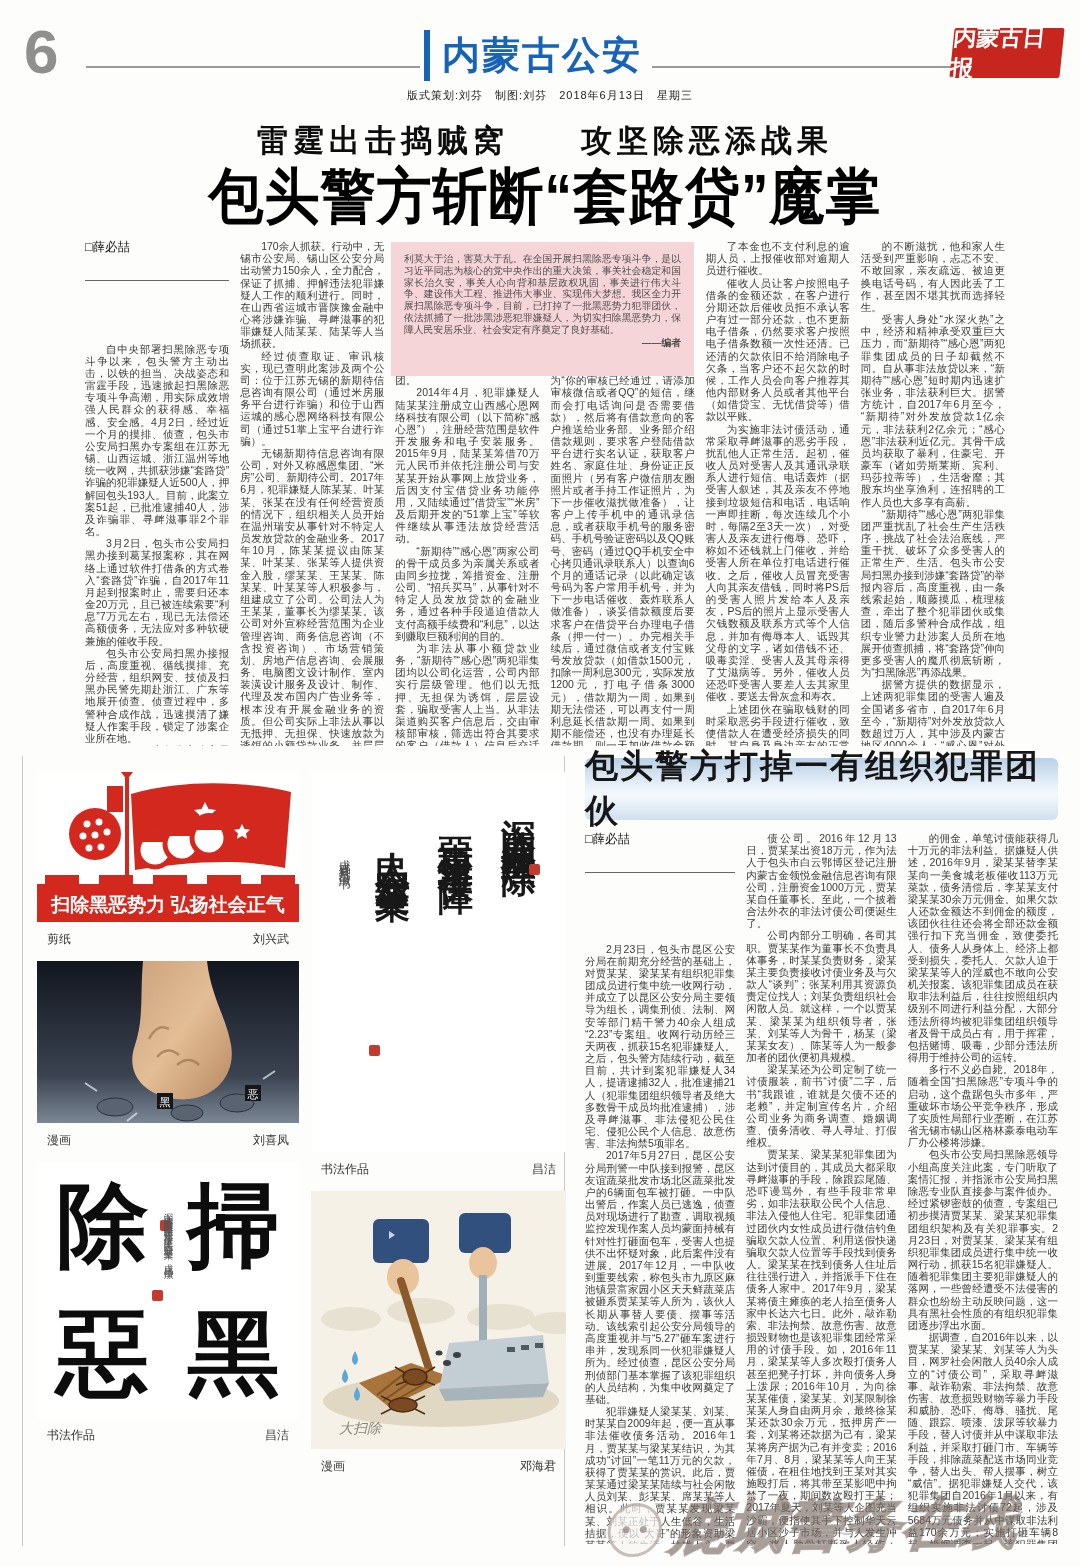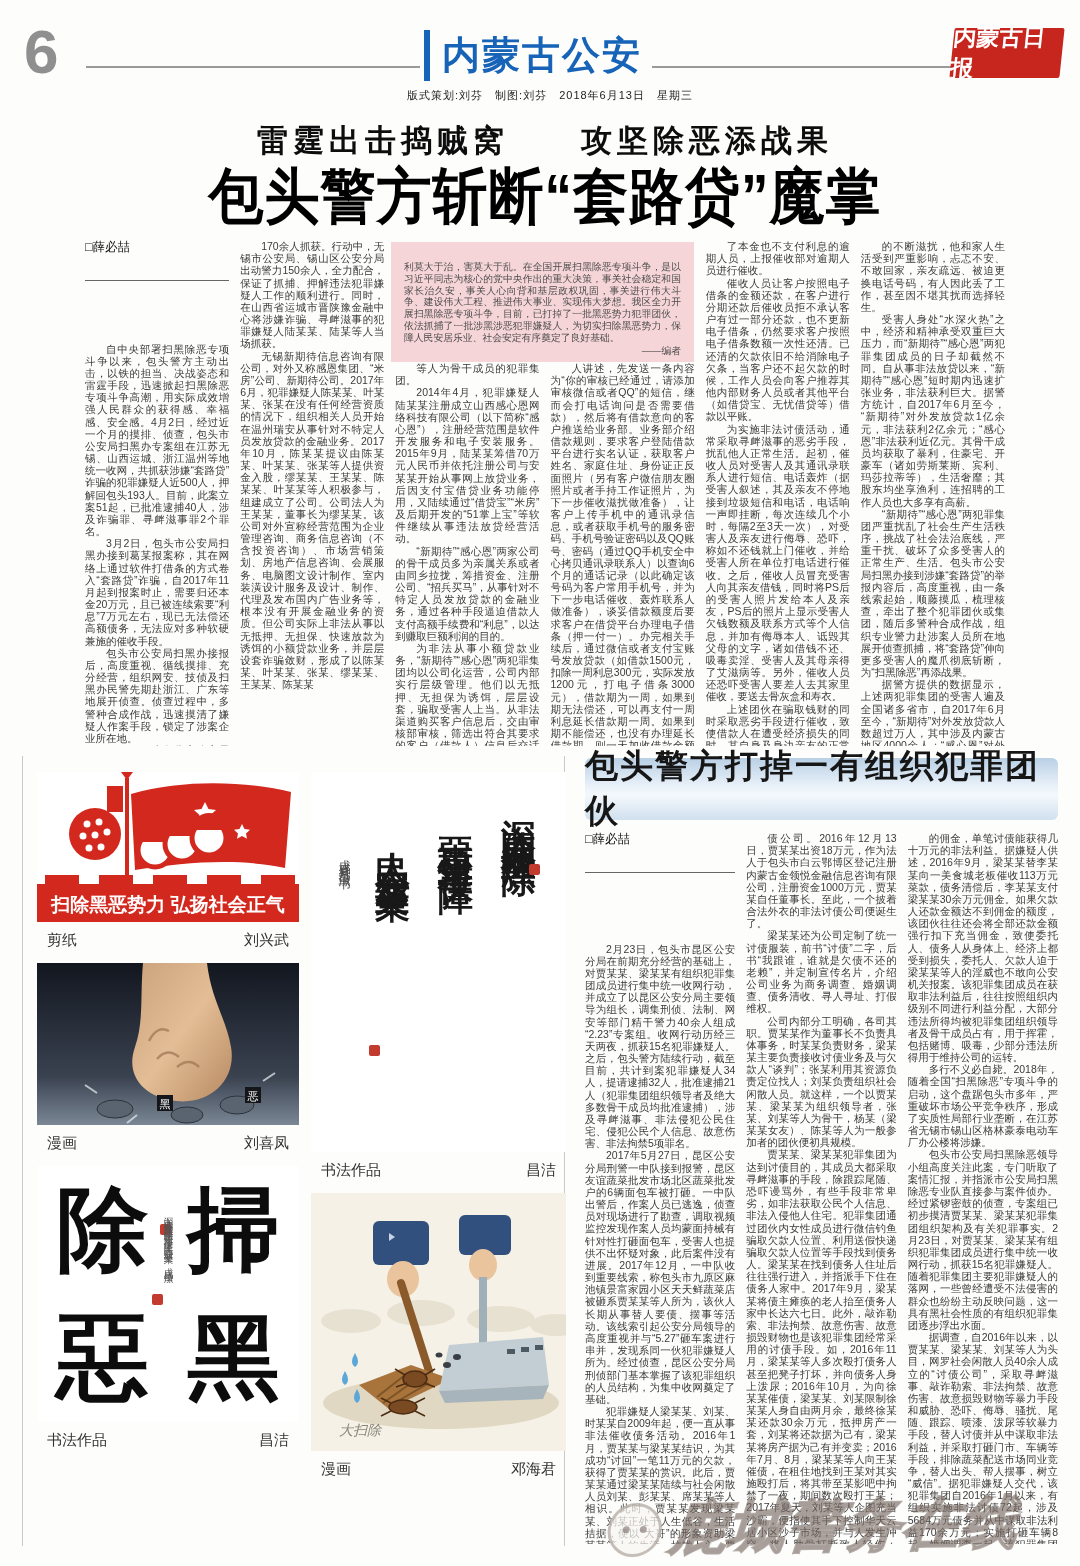--- a/index.html
+++ b/index.html
@@ -32,33 +32,33 @@
   .a1-title { position:absolute; left:85px; top:160px; width:920px; text-align:center;
     font-size:55px; font-weight:900; color:#000; letter-spacing:1px; transform:scaleY(1.1); }
   
   .a1-body { position:absolute; left:85px; top:240px; width:920px; height:506px;
     display:flex; gap:11px; overflow:hidden; }
   .col { flex:1; overflow:hidden; font-size:10.5px; line-height:1.16; text-align:justify; color:#3a3a3a; }
   .col p { margin:0; text-indent:2em; }
   .byline { font-size:12.5px; color:#111; border-bottom:1px solid #666; padding-bottom:25px; margin-bottom:62px; }
   .note-pad { padding-top:122px; box-sizing:border-box; }
   .editor-note {
-    position:absolute; left:306px; top:2px; width:303px; height:120px; box-sizing:border-box;
-    background:#f6d5d8; padding:19px 13px; z-index:2;
+    position:absolute; left:306px; top:2px; width:303px; height:134px; box-sizing:border-box;
+    background:#f6d5d8; padding:11px 13px; z-index:2;
     font-size:9.8px; line-height:1.2; text-align:justify; color:#4c4c4c; overflow:hidden;
   }
-  .editor-note .signoff { text-align:right; margin-top:2px; font-weight:normal; }
+  .editor-note .signoff { text-align:right; margin-top:2px; font-weight:bold; }
   
   .art-well { position:absolute; left:22px; top:756px; width:543px; height:790px; box-sizing:border-box;
     border-left:1px solid #c9c9c9; border-right:1px solid #c9c9c9; padding:16px 12px 0 14px;
     display:flex; gap:12px; }
   .art-left { width:262px; }
   .art-right { flex:1; }
   .art-frame { background:#22c55e; }
-  .art-label-row { display:flex; justify-content:space-between; font-size:15px; color:#333;
+  .art-label-row { display:flex; justify-content:space-between; font-size:12px; color:#333;
     padding:9px 10px 13px; }
   .papercut svg, .fist svg, .sweep svg { display:block; }
   .vert-callig { height:380px; position:relative; background:#fff;
     display:flex; flex-direction:row-reverse; justify-content:center; gap:16px; padding-top:20px; box-sizing:border-box; }
   .v-line { writing-mode:vertical-rl; font-family:"DejaVu Serif","Liberation Serif",serif;
     font-size:35px; font-weight:700; color:#181818; letter-spacing:7px; }
   .v-sign { writing-mode:vertical-rl; font-family:"DejaVu Serif","Liberation Serif",serif;
     font-size:12px; color:#4a4a4a; margin-top:58px; letter-spacing:3px; }
   .seal { position:absolute; width:11px; height:11px; background:#c23b2e; border-radius:2px; }
   .seal.s1 { right:26px; top:92px; }
@@ -108,20 +108,21 @@
       <div class="byline">□薛必喆</div>
       <div>
           <p>自中央部署扫黑除恶专项斗争以来，包头警方主动出击，以铁的担当、决战姿态和雷霆手段，迅速掀起扫黑除恶专项斗争高潮，用实际成效增强人民群众的获得感、幸福感、安全感。4月2日，经过近一个月的摸排、侦查，包头市公安局扫黑办专案组在江苏无锡、山西运城、浙江温州等地统一收网，共抓获涉嫌“套路贷”诈骗的犯罪嫌疑人近500人，押解回包头193人。目前，此案立案51起，已批准逮捕40人，涉及诈骗罪、寻衅滋事罪2个罪名。</p>
           <p>3月2日，包头市公安局扫黑办接到葛某报案称，其在网络上通过软件打借条的方式卷入“套路贷”诈骗，自2017年11月起到报案时止，需要归还本金20万元，且已被连续索要“利息”7万元左右，现已无法偿还高额债务，无法应对多种软硬兼施的催收手段。</p>
           <p>包头市公安局扫黑办接报后，高度重视、循线摸排、充分经营，组织网安、技侦及扫黑办民警先期赴浙江、广东等地展开侦查。侦查过程中，多警种合成作战，迅速摸清了嫌疑人作案手段，锁定了涉案企业所在地。</p>
           <p>4月2日，由包头市公安局分管局长亲自坐镇指挥，在无锡、运城、温州三地进行统一收网。当日12时50分许，在江苏省无锡市锡山区格林豪泰电动车厂办公楼将涉嫌“套路贷”诈骗的犯罪嫌疑人缪某某、叶某某、陈某某、王某某等</p>
         </div>
     </div>
     <div class="col">
         <p>170余人抓获。行动中，无锡市公安局、锡山区公安分局出动警力150余人，全力配合，保证了抓捕、押解违法犯罪嫌疑人工作的顺利进行。同时，在山西省运城市晋陕豫金融中心将涉嫌诈骗、寻衅滋事的犯罪嫌疑人陆某某、陆某等人当场抓获。</p>
+        <p>经过侦查取证、审讯核实，现已查明此案涉及两个公司：位于江苏无锡的新期待信息咨询有限公司（通过米房服务平台进行诈骗）和位于山西运城的感心恩网络科技有限公司（通过51掌上宝平台进行诈骗）。</p>
         <p>无锡新期待信息咨询有限公司，对外又称感恩集团、“米房”公司、新期待公司。2017年6月，犯罪嫌疑人陈某某、叶某某、张某在没有任何经营资质的情况下，组织相关人员开始在温州瑞安从事针对不特定人员发放贷款的金融业务。2017年10月，陈某某提议由陈某某、叶某某、张某等人提供资金入股，缪某某、王某某、陈某某、叶某某等人积极参与，组建成立了公司。公司法人为王某某，董事长为缪某某。该公司对外宣称经营范围为企业管理咨询、商务信息咨询（不含投资咨询）、市场营销策划、房地产信息咨询、会展服务、电脑图文设计制作、室内装潢设计服务及设计、制作、代理及发布国内广告业务等，根本没有开展金融业务的资质。但公司实际上非法从事以无抵押、无担保、快速放款为诱饵的小额贷款业务，并层层设套诈骗敛财，形成了以陈某某、叶某某、张某、缪某某、王某某、陈某某</p>
       </div>
     <div class="col note-pad">
         <p>等人为骨干成员的犯罪集团。</p>
         <p>2014年4月，犯罪嫌疑人陆某某注册成立山西感心恩网络科技有限公司（以下简称“感心恩”），注册经营范围是软件开发服务和电子安装服务。2015年9月，陆某某筹借70万元人民币并依托注册公司与安某某开始从事网上放贷业务，后因支付宝借贷业务功能停用，又陆续通过“借贷宝”“米房”及后期开发的“51掌上宝”等软件继续从事违法放贷经营活动。</p>
         <p>“新期待”“感心恩”两家公司的骨干成员多为亲属关系或者由同乡拉拢，筹措资金、注册公司、“招兵买马”，从事针对不特定人员发放贷款的金融业务，通过各种手段逼迫借款人支付高额手续费和“利息”，以达到赚取巨额利润的目的。</p>
         <p>为非法从事小额贷款业务，“新期待”“感心恩”两犯罪集团均以公司化运营，公司内部实行层级管理。他们以无抵押、无担保为诱饵，层层设套，骗取受害人上当。从非法渠道购买客户信息后，交由审核部审核，筛选出符合其要求的客户（借款人）信息后交话务部，话务部对客户进行电话联系（据受害</p>
       </div>
     <div class="col note-pad">
         <p>人讲述，先发送一条内容为“你的审核已经通过，请添加审核微信或者QQ”的短信，继而会打电话询问是否需要借款），然后将有借款意向的客户推送给业务部。业务部介绍借款规则，要求客户登陆借款平台进行实名认证，获取客户姓名、家庭住址、身份证正反面照片（另有客户微信朋友圈照片或者手持工作证照片，为下一步催收滋扰做准备），让客户上传手机中的通讯录信息，或者获取手机号的服务密码、手机号验证密码以及QQ账号、密码（通过QQ手机安全中心拷贝通讯录联系人）以查询6个月的通话记录（以此确定该号码为客户常用手机号，并为下一步电话催收、轰炸联系人做准备），谈妥借款额度后要求客户在借贷平台办理电子借条（押一付一）。办完相关手续后，通过微信或者支付宝账号发放贷款（如借款1500元，扣除一周利息300元，实际发放1200元，打电子借条3000元），借款期为一周，如果到期无法偿还，可以再支付一周利息延长借款期一周。如果到期不能偿还，也没有办理延长借款期，则一天加收借款金额10%的违约金，超过10天既还不</p>
@@ -328,22 +329,22 @@
       <div class="col">
         <div class="byline" style="margin-bottom:70px">□薛必喆</div>
         <div>
             <p>2月23日，包头市昆区公安分局在前期充分经营的基础上，对贾某某、梁某某有组织犯罪集团成员进行集中统一收网行动，并成立了以昆区公安分局主要领导为组长，调集刑侦、法制、网安等部门精干警力40余人组成“2.23”专案组。收网行动历经三天两夜，抓获15名犯罪嫌疑人。之后，包头警方陆续行动，截至目前，共计到案犯罪嫌疑人34人，提请逮捕32人，批准逮捕21人（犯罪集团组织领导者及绝大多数骨干成员均批准逮捕），涉及寻衅滋事、非法侵犯公民住宅、侵犯公民个人信息、故意伤害、非法拘禁5项罪名。</p>
             <p>2017年5月27日，昆区公安分局刑警一中队接到报警，昆区友谊蔬菜批发市场北区蔬菜批发户的6辆面包车被打砸。一中队出警后，作案人员已逃逸，侦查员对现场进行了勘查，调取视频监控发现作案人员均蒙面持械有针对性打砸面包车，受害人也提供不出怀疑对象，此后案件没有进展。2017年12月，一中队收到重要线索，称包头市九原区麻池镇景富家园小区天天鲜蔬菜店被砸系贾某某等人所为，该伙人长期从事替人要债、摆事等活动。该线索引起公安分局领导的高度重视并与“5.27”砸车案进行串并，发现系同一伙犯罪嫌疑人所为。经过侦查，昆区公安分局刑侦部门基本掌握了该犯罪组织的人员结构，为集中收网奠定了基础。</p>
             <p>犯罪嫌疑人梁某某、刘某、时某某自2009年起，便一直从事非法催收债务活动。2016年1月，贾某某与梁某某结识，为其成功“讨回”一笔11万元的欠款，获得了贾某某的赏识。此后，贾某某通过梁某某陆续与社会闲散人员刘某、彭某某、席某某等人相识。此时，贾某某发现梁某某、刘某正处于人生低谷，生活拮据，便以“大哥”的形象资助梁某某等人的生活，拉拢人心。贾某某为了树立自己在友谊蔬菜批发市场内“行业老大”的形象，数次让梁某某等人充当爪牙为其索要菜款，甚至采用暴力打砸竞争对手的门市、车辆，其他商户迫于其淫威敢怒不敢言。</p>
           </div>
       </div>
       <div class="col">
           <p>债公司。2016年12月13日，贾某某出资18万元，作为法人于包头市白云鄂博区登记注册内蒙古金领悦金融信息咨询有限公司，注册资金1000万元，贾某某自任董事长。至此，一个披着合法外衣的非法讨债公司便诞生了。</p>
+          <p>公司内部分工明确，各司其职。贾某某作为董事长不负责具体事务，时某某负责财务，梁某某主要负责接收讨债业务及与欠款人“谈判”；张某利用其资源负责定位找人；刘某负责组织社会闲散人员。就这样，一个以贾某某、梁某某为组织领导者，张某、刘某等人为骨干，杨某（梁某某女友）、陈某等人为一般参加者的团伙便初具规模。</p>
           <p>梁某某还为公司定制了统一讨债服装，前书“讨债”二字，后书“我跟谁，谁就是欠债不还的老赖”，并定制宣传名片，介绍公司业务为商务调查、婚姻调查、债务清收、寻人寻址、打假维权。</p>
-          <p>公司内部分工明确，各司其职。贾某某作为董事长不负责具体事务，时某某负责财务，梁某某主要负责接收讨债业务及与欠款人“谈判”；张某利用其资源负责定位找人；刘某负责组织社会闲散人员。就这样，一个以贾某某、梁某某为组织领导者，张某、刘某等人为骨干，杨某（梁某某女友）、陈某等人为一般参加者的团伙便初具规模。</p>
           <p>贾某某、梁某某犯罪集团为达到讨债目的，其成员大都采取寻衅滋事的手段，除跟踪尾随、恐吓谩骂外，有些手段非常卑劣，如非法获取公民个人信息、非法入侵他人住宅。犯罪集团通过团伙内女性成员进行微信钓鱼骗取欠款人位置、利用送假快递骗取欠款人位置等手段找到债务人。梁某某在找到债务人住址后往往强行进入，并指派手下住在债务人家中。2017年9月，梁某某将债主瘫痪的老人抬至债务人家中长达六七日。此外，敲诈勒索、非法拘禁、故意伤害、故意损毁财物也是该犯罪集团经常采用的讨债手段。如，2016年11月，梁某某等人多次殴打债务人甚至把凳子打坏，并向债务人身上泼尿；2016年10月，为向徐某某催债，梁某某、刘某限制徐某某人身自由两月余，最终徐某某还款30余万元，抵押房产一套，刘某将还款据为己有，梁某某将房产据为己有并变卖；2016年7月、8月，梁某某等人向王某催债，在租住地找到王某对其实施殴打后，将其带至某影吧中拘禁了一夜，期间数次殴打王某；2017年夏天，刘某等人企图充当沙霸，便指使其手下控制华天云居小区沙子市场，并与人发生冲突，将人肋骨打断致人轻伤；2017年3月27日，贾某某因其送菜业务被抢，指使手下席某某、彭某某等人对竞争对手的门市、车辆实施打砸。</p>
         </div>
       <div class="col">
           <p>的佣金，单笔讨债能获得几十万元的非法利益。据嫌疑人供述，2016年9月，梁某某替李某某向一美食城老板催收113万元菜款，债务清偿后，李某某支付梁某某30余万元佣金。如果欠款人还款金额达不到佣金的额度，该团伙往往还会将全部还款金额强行扣下充当佣金，致使委托人、债务人从身体上、经济上都受到损失，委托人、欠款人迫于梁某某等人的淫威也不敢向公安机关报案。该犯罪集团成员在获取非法利益后，往往按照组织内级别不同进行利益分配，大部分违法所得均被犯罪集团组织领导者及骨干成员占有，用于挥霍，包括赌博、吸毒，少部分违法所得用于维持公司的运转。</p>
           <p>多行不义必自毙。2018年，随着全国“扫黑除恶”专项斗争的启动，这个盘踞包头市多年，严重破坏市场公平竞争秩序，形成了实质性局部行业垄断，在江苏省无锡市锡山区格林豪泰电动车厂办公楼将涉嫌。</p>
           <p>包头市公安局扫黑除恶领导小组高度关注此案，专门听取了案情汇报，并指派市公安局扫黑除恶专业队直接参与案件侦办。经过紧锣密鼓的侦查，专案组已初步摸清贾某某、梁某某犯罪集团组织架构及有关犯罪事实。2月23日，对贾某某、梁某某有组织犯罪集团成员进行集中统一收网行动，抓获15名犯罪嫌疑人。随着犯罪集团主要犯罪嫌疑人的落网，一些曾经遭受不法侵害的群众也纷纷主动反映问题，这一具有黑社会性质的有组织犯罪集团逐步浮出水面。</p>
           <p>据调查，自2016年以来，以贾某某、梁某某、刘某等人为头目，网罗社会闲散人员40余人成立的“讨债公司”，采取寻衅滋事、敲诈勒索、非法拘禁、故意伤害、故意损毁财物等暴力手段和威胁、恐吓、侮辱、骚扰、尾随、跟踪、喷漆、泼尿等软暴力手段，替人讨债并从中谋取非法利益，并采取打砸门市、车辆等手段，排除蔬菜配送市场同业竞争，替人出头、帮人摆事，树立“威信”。据犯罪嫌疑人交代，该犯罪集团自2016年1月以来，有组织实施非法讨债72起，涉及5684万元债务并从中谋取非法利益170余万元；实施打砸车辆8起、婚姻调查一起。该犯罪集团已具有黑社会性质组织犯罪形态。</p>
         </div>
     </div>
   </div>

